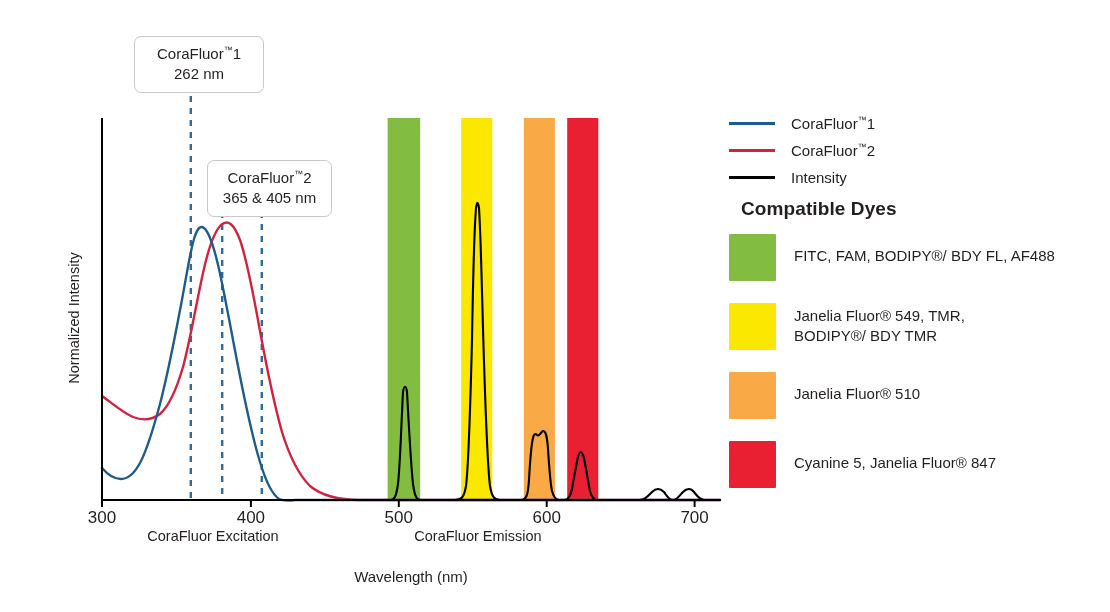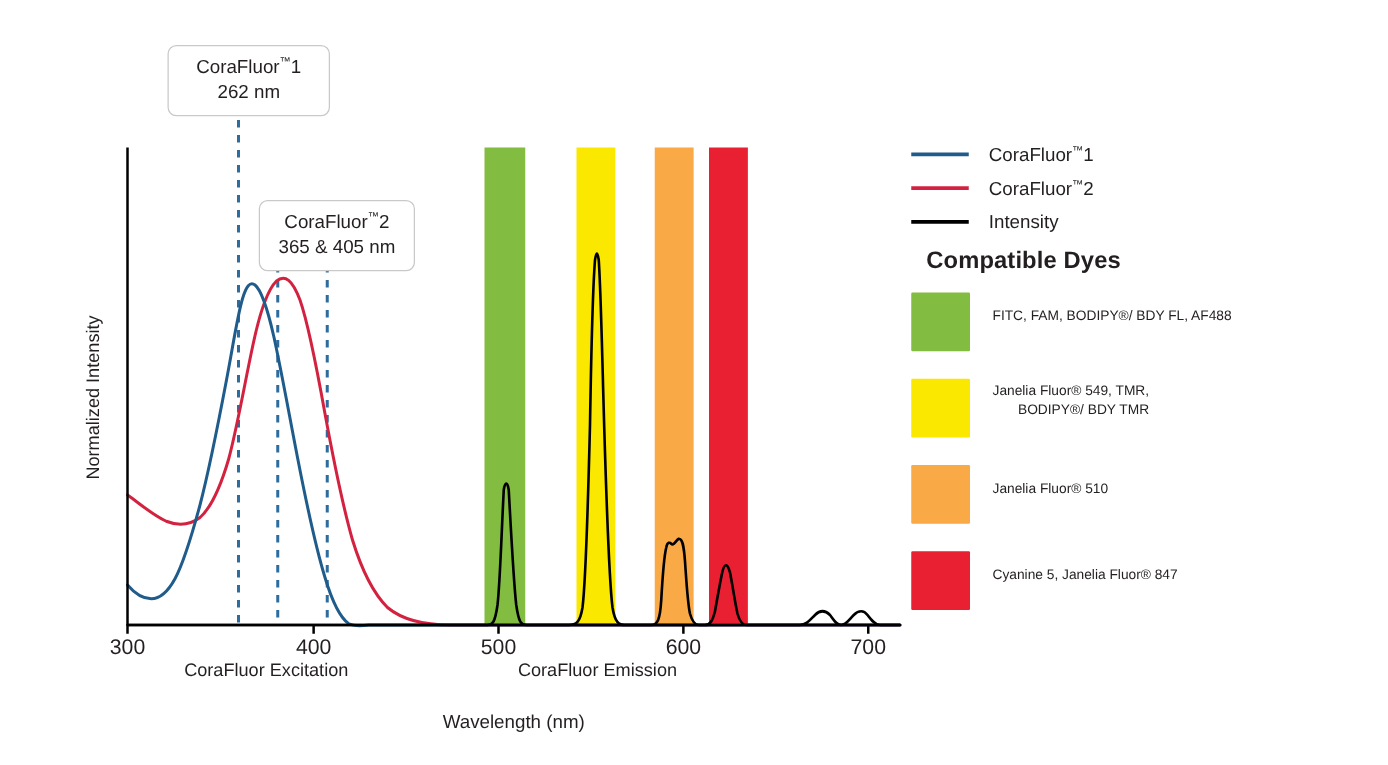--- a/index.html
+++ b/index.html
@@ -32,22 +32,22 @@
   .legend{position:absolute;left:729px;top:110px;width:370px;}
   .lg-row{display:flex;align-items:center;height:27px;}
   .lg-swatch{width:46px;height:3px;margin-right:16px;flex:0 0 auto;}
   .lg-label{font-size:15px;color:#231f20;white-space:nowrap;}
   .lg-label sup{font-size:9px;vertical-align:super;}
 
   .dyes-title{position:absolute;left:729px;top:198px;font-size:19px;font-weight:bold;color:#231f20;letter-spacing:.1px;margin-left:12px;}
   .dyes{position:absolute;left:729px;top:234px;width:375px;}
   .dye-row{display:flex;align-items:flex-start;margin-bottom:22px;}
   .dye-swatch{width:47px;height:47px;flex:0 0 auto;margin-right:18px;border-radius:1px;}
-  .dye-label{font-size:11px;color:#231f20;line-height:1.35;padding-top:12px;}
-  .dye-label.two{padding-top:3px;text-align:right;}
+  .dye-label{font-size:15px;color:#231f20;line-height:1.35;padding-top:12px;}
+  .dye-label.two{padding-top:3px;}
 </style>
 </head>
 <body>
 
 <div class="wrap">
 
   <svg class="plot" viewBox="0 0 1110 612">
 
     <g>
       <rect x="387.6" y="118" width="32.6" height="382" fill="#82bc40"></rect>

